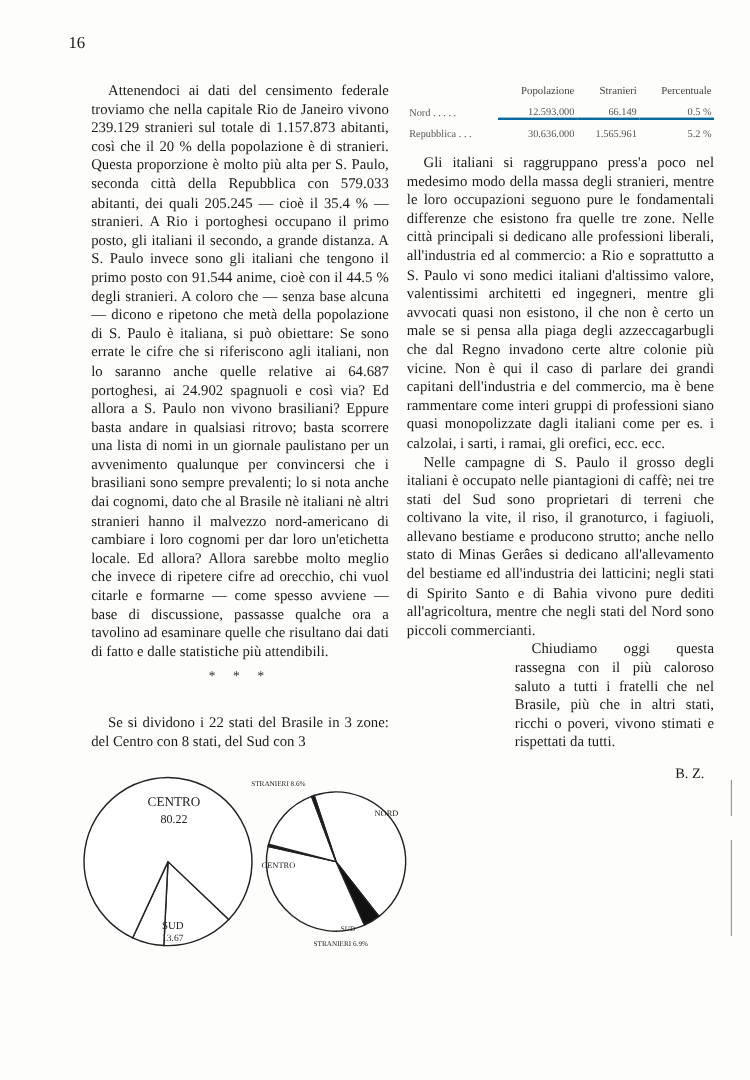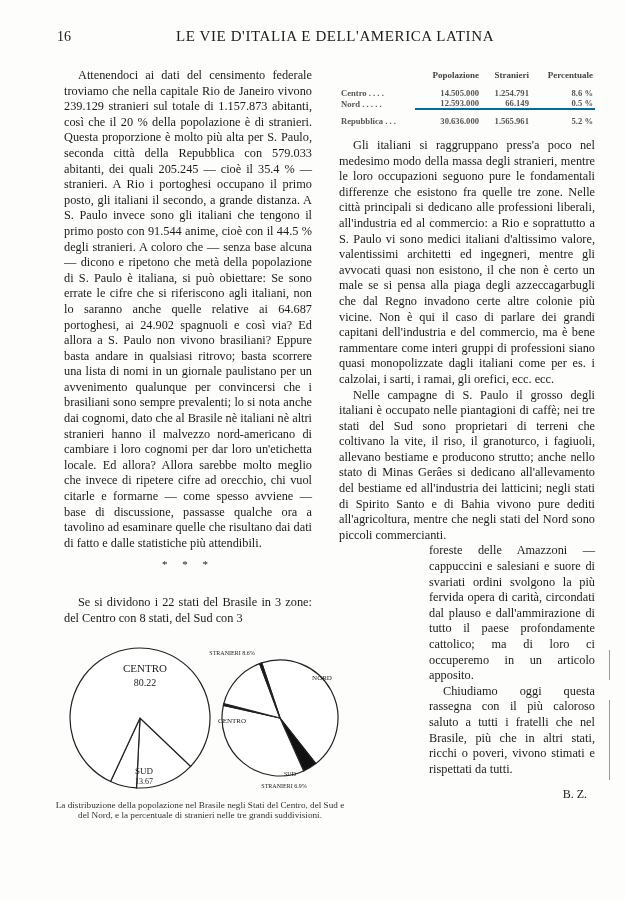--- a/index.html
+++ b/index.html
@@ -4,83 +4,75 @@
 <style>
   html, body { margin:0; padding:0; background:#fdfdfb; }
   body { width:625px; height:900px; position:relative; overflow:hidden;
          font-family:"Liberation Serif","DejaVu Serif",serif; color:#1b1b1b; }
   .header { position:absolute; top:26px; left:0; width:625px; height:20px; }
   .page-num { position:absolute; left:57px; top:3px; font-size:14px; }
   .running-title { position:absolute; left:130px; width:410px; text-align:center; top:2px;
                    font-size:15px; letter-spacing:0.6px; }
   .col { position:absolute; font-size:12.3px; line-height:15.6px; text-align:justify; }
   .col p { margin:0; }
-  .left-col { left:64px; top:68px; width:248px; }
+  .left-col { left:76px; top:68px; width:248px; }
   .right-col { left:339px; top:68px; width:256px; }
   .indent { text-indent:14px; }
   .stars { text-align:center; margin:6px 0 22px 0 !important; font-size:11px; letter-spacing:6px; }
   table.stats { border-collapse:collapse; font-size:8.6px; color:#555; margin:2px 0 12px 0; width:256px; }
-  table.stats td, table.stats th { padding:0 2px; line-height:10px; font-weight:bold; white-space:nowrap; }
+  table.stats td, table.stats th { padding:0 2px; line-height:10px; font-weight:normal; white-space:nowrap; }
   table.stats th { padding-bottom:8px; font-size:9px; color:#444; }
   .num { text-align:right; }
   tr.sep td { padding-top:6px; }
   tr.sep td.rule { border-top:2px solid #0369a1; }
   .wrap-text { margin-left:90px !important; }
   .sig { text-align:right; font-weight:normal; margin-top:10px !important; padding-right:8px; font-size:12px; }
   .figure { position:absolute; left:55px; top:640px; width:290px; height:200px; }
   .caption { position:absolute; left:0; top:160px; width:290px; text-align:center;
              font-size:9.2px; line-height:10px; color:#333; }
   .edge-mark { position:absolute; right:15px; width:1px; background:#999; }
 </style>
 </head>
 <body>
 
 <div class="header">
   <span class="page-num">16</span>
-  <span class="running-title">LE VIE D'ITALIA E DELL'AMERICA LATINA</span>
 </div>
 
 <div class="col left-col">
   <p class="indent">Attenendoci ai dati del censimento federale troviamo che nella capitale Rio de Janeiro vivono 239.129 stranieri sul totale di 1.157.873 abitanti, così che il 20 % della popolazione è di stranieri. Questa proporzione è molto più alta per S. Paulo, seconda città della Repubblica con 579.033 abitanti, dei quali 205.245 — cioè il 35.4 % — stranieri. A Rio i portoghesi occupano il primo posto, gli italiani il secondo, a grande distanza. A S. Paulo invece sono gli italiani che tengono il primo posto con 91.544 anime, cioè con il 44.5 % degli stranieri. A coloro che — senza base alcuna — dicono e ripetono che metà della popolazione di S. Paulo è italiana, si può obiettare: Se sono errate le cifre che si riferiscono agli italiani, non lo saranno anche quelle relative ai 64.687 portoghesi, ai 24.902 spagnuoli e così via? Ed allora a S. Paulo non vivono brasiliani? Eppure basta andare in qualsiasi ritrovo; basta scorrere una lista di nomi in un giornale paulistano per un avvenimento qualunque per convincersi che i brasiliani sono sempre prevalenti; lo si nota anche dai cognomi, dato che al Brasile nè italiani nè altri stranieri hanno il malvezzo nord-americano di cambiare i loro cognomi per dar loro un'etichetta locale. Ed allora? Allora sarebbe molto meglio che invece di ripetere cifre ad orecchio, chi vuol citarle e formarne — come spesso avviene — base di discussione, passasse qualche ora a tavolino ad esaminare quelle che risultano dai dati di fatto e dalle statistiche più attendibili.</p>
   <p class="stars">* * *</p>
   <p class="indent">Se si dividono i 22 stati del Brasile in 3 zone: del Centro con 8 stati, del Sud con 3</p>
 </div>
 
 <div class="col right-col">
   <table class="stats">
     <tbody>
         <tr>
       <th></th>
       <th class="num">Popolazione</th>
       <th class="num">Stranieri</th>
       <th class="num">Percentuale</th>
     </tr>
     <tr>
-      <td>Centro . . . .</td>
-      <td class="num">14.505.000</td>
-      <td class="num">1.254.791</td>
-      <td class="num">8.6 %</td>
-    </tr>
-    <tr>
       <td>Nord . . . . .</td>
       <td class="num">12.593.000</td>
       <td class="num">66.149</td>
       <td class="num">0.5 %</td>
     </tr>
     <tr class="sep">
       <td>Repubblica . . .</td>
       <td class="num rule">30.636.000</td>
       <td class="num rule">1.565.961</td>
       <td class="num rule">5.2 %</td>
     </tr>
   </tbody>
     </table>
   <p class="indent">Gli italiani si raggruppano press'a poco nel medesimo modo della massa degli stranieri, mentre le loro occupazioni seguono pure le fondamentali differenze che esistono fra quelle tre zone. Nelle città principali si dedicano alle professioni liberali, all'industria ed al commercio: a Rio e soprattutto a S. Paulo vi sono medici italiani d'altissimo valore, valentissimi architetti ed ingegneri, mentre gli avvocati quasi non esistono, il che non è certo un male se si pensa alla piaga degli azzeccagarbugli che dal Regno invadono certe altre colonie più vicine. Non è qui il caso di parlare dei grandi capitani dell'industria e del commercio, ma è bene rammentare come interi gruppi di professioni siano quasi monopolizzate dagli italiani come per es. i calzolai, i sarti, i ramai, gli orefici, ecc. ecc.</p>
   <p class="indent">Nelle campagne di S. Paulo il grosso degli italiani è occupato nelle piantagioni di caffè; nei tre stati del Sud sono proprietari di terreni che coltivano la vite, il riso, il granoturco, i fagiuoli, allevano bestiame e producono strutto; anche nello stato di Minas Gerâes si dedicano all'allevamento del bestiame ed all'industria dei latticini; negli stati di Spirito Santo e di Bahia vivono pure dediti all'agricoltura, mentre che negli stati del Nord sono piccoli commercianti.</p>
-  <p class="wrap-text">foreste delle Amazzoni — cappuccini e salesiani e suore di svariati ordini svolgono la più fervida opera di carità, circondati dal plauso e dall'ammirazione di tutto il paese profondamente cattolico; ma di loro ci occuperemo in un articolo apposito.</p>
   <p class="wrap-text indent">Chiudiamo oggi questa rassegna con il più caloroso saluto a tutti i fratelli che nel Brasile, più che in altri stati, ricchi o poveri, vivono stimati e rispettati da tutti.</p>
   <p class="sig">B. Z.</p>
 </div>
 
 <div class="figure">
   <svg id="fig" width="290" height="160" viewBox="0 0 290 160">
       <path d="M85,78 L135.64753253729393,126.32005223386821 A70,70 0 0 1 81.50145815105253,147.91251822764764 Z" fill="#fff" stroke="#222" stroke-width="1.2"></path>
       <path d="M85,78 L81.50145815105253,147.91251822764764 A70,70 0 0 1 55.57095218136804,141.5132359787208 Z" fill="#fff" stroke="#222" stroke-width="1.2"></path>
       <path d="M85,78 L55.57095218136804,141.5132359787208 A70,70 0 1 1 135.64753253729393,126.32005223386821 Z" fill="#fff" stroke="#222" stroke-width="1.2"></path>
       <text x="90" y="32" text-anchor="middle" font-size="11" font-family="Liberation Serif, serif" fill="#222">CENTRO</text>
@@ -92,17 +84,16 @@
       <path d="M225,78 L248.67822239747562,130.94659369681568 A58,58 0 0 1 168.40243136986527,65.32264912699864 Z" fill="#fff" stroke="#222" stroke-width="1.2"></path>
       <path d="M225,78 L168.40243136986527,65.32264912699864 A58,58 0 0 1 168.82856406745134,63.551132041727925 Z" fill="#111" stroke="#222" stroke-width="1.2"></path>
       <path d="M225,78 L168.82856406745134,63.551132041727925 A58,58 0 0 1 204.6930452911809,23.67111642547797 Z" fill="#fff" stroke="#222" stroke-width="1.2"></path>
       <path d="M225,78 L204.6930452911809,23.67111642547797 A58,58 0 0 1 206.7551394842652,22.944345751218428 Z" fill="#111" stroke="#222" stroke-width="1.2"></path>
       <text x="177" y="15" text-anchor="middle" font-size="6" font-family="Liberation Serif, serif" fill="#222">STRANIERI 8.6%</text>
       <text x="267" y="40" text-anchor="middle" font-size="7" font-family="Liberation Serif, serif" fill="#222">NORD</text>
       <text x="177" y="83" text-anchor="middle" font-size="7" font-family="Liberation Serif, serif" fill="#222">CENTRO</text>
       <text x="235" y="136" text-anchor="middle" font-size="6" font-family="Liberation Serif, serif" fill="#222">SUD</text>
       <text x="229" y="148" text-anchor="middle" font-size="6" font-family="Liberation Serif, serif" fill="#222">STRANIERI 6.9%</text>
     </svg>
-  <div class="caption">La distribuzione della popolazione nel Brasile negli Stati del Centro, del Sud e del Nord, e la percentuale di stranieri nelle tre grandi suddivisioni.</div>
 </div>
 
 <div class="edge-mark" style="top:650px;height:30px;"></div>
 <div class="edge-mark" style="top:700px;height:80px;"></div>
 
 </body></html>

